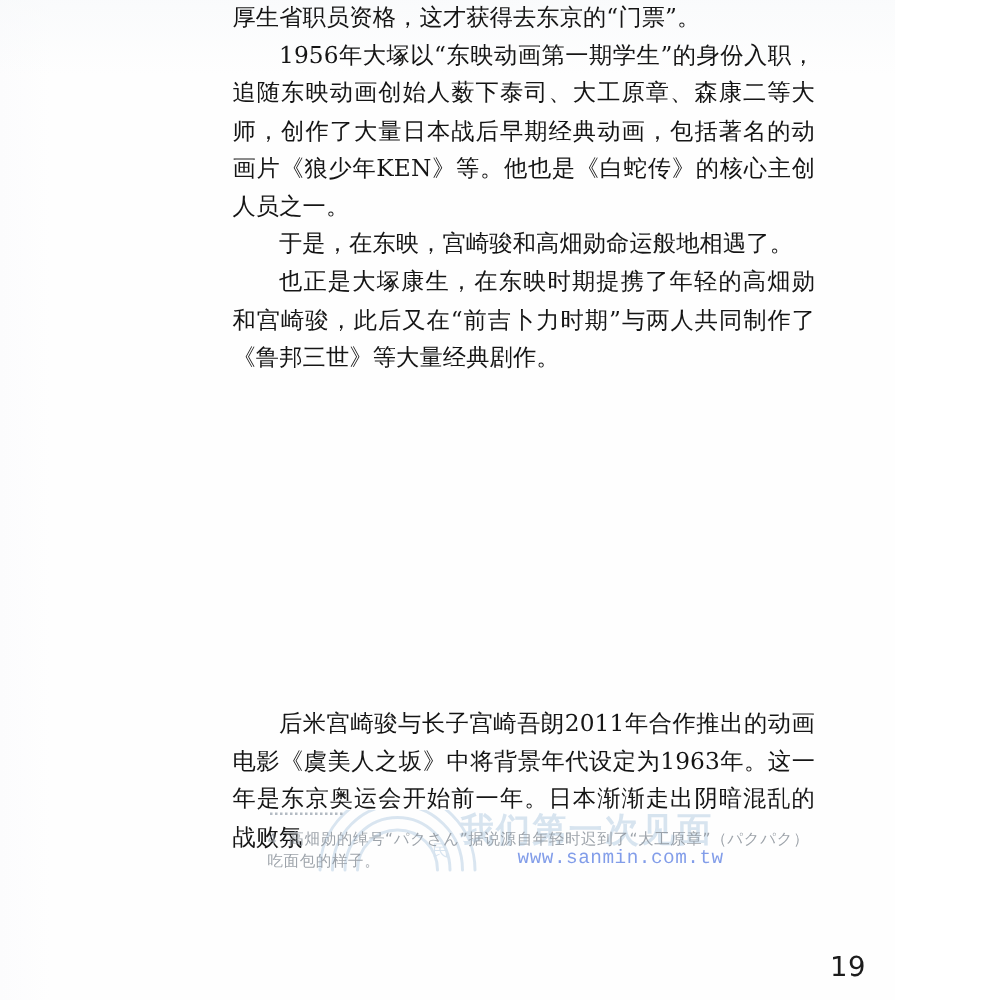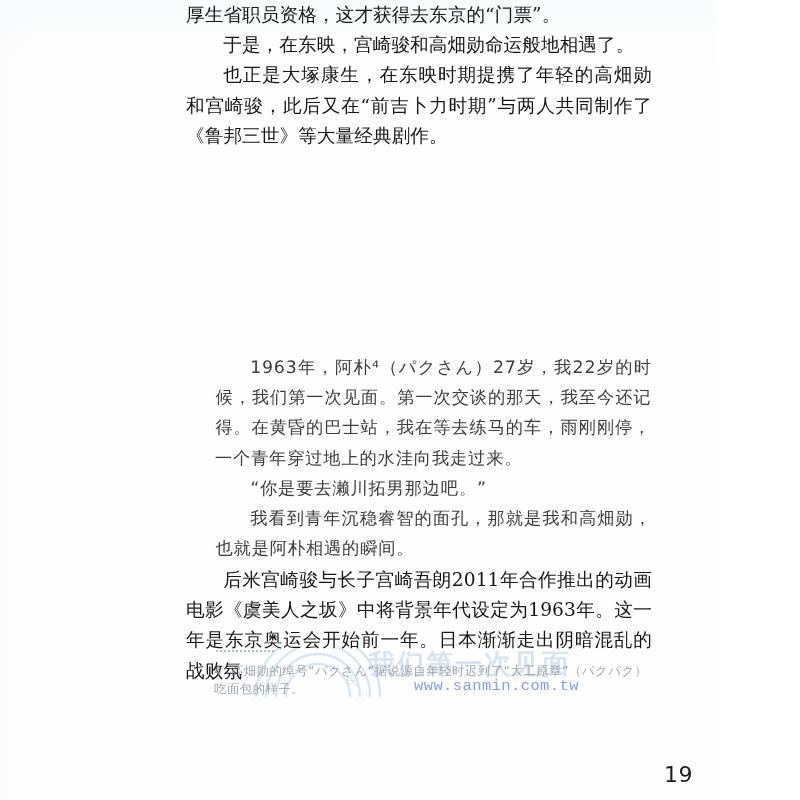--- a/index.html
+++ b/index.html
@@ -172,29 +172,25 @@
 </style>
 </head>
 <body>
 
 <div id="page">
 
   <div id="scan-tint"></div>
 
   <div id="text-column">
     <p class="para no-indent">厚生省职员资格，这才获得去东京的“门票”。</p>
+    <p class="para">1956年大塚以“东映动画第一期学生”的身份入职，追随东映动画创始人薮下泰司、大工原章、森康二等大师，创作了大量日本战后早期经典动画，包括著名的动画片《狼少年KEN》等。他也是《白蛇传》的核心主创人员之一。</p>
     <p class="para">于是，在东映，宫崎骏和高畑勋命运般地相遇了。</p>
     <p class="para">也正是大塚康生，在东映时期提携了年轻的高畑勋和宫崎骏，此后又在“前吉卜力时期”与两人共同制作了《鲁邦三世》等大量经典剧作。</p>
   </div>
 
-  <div id="quote-block">
-    <p class="quote-para">1963年，阿朴⁴（パクさん）27岁，我22岁的时候，我们第一次见面。第一次交谈的那天，我至今还记得。在黄昏的巴士站，我在等去练马的车，雨刚刚停，一个青年穿过地上的水洼向我走过来。</p>
-    <p class="quote-para">“你是要去濑川拓男那边吧。”</p>
-    <p class="quote-para">我看到青年沉稳睿智的面孔，那就是我和高畑勋，也就是阿朴相遇的瞬间。</p>
-  </div>
 
   <div id="text-column" style="top:565px;">
     <p class="para">后米宫崎骏与长子宫崎吾朗2011年合作推出的动画电影《虞美人之坂》中将背景年代设定为1963年。这一年是东京奥运会开始前一年。日本渐渐走出阴暗混乱的战败氛</p>
   </div>
 
   <div id="watermark">
     <svg class="wm-arc" viewBox="0 0 150 52" xmlns="http://www.w3.org/2000/svg">
       <g fill="none" stroke="#bcd2e6" stroke-width="2.4" stroke-linecap="round">
         <path d="M6 48 A 62 62 0 0 1 130 48"></path>
         <path d="M16 48 A 52 52 0 0 1 120 48"></path>

